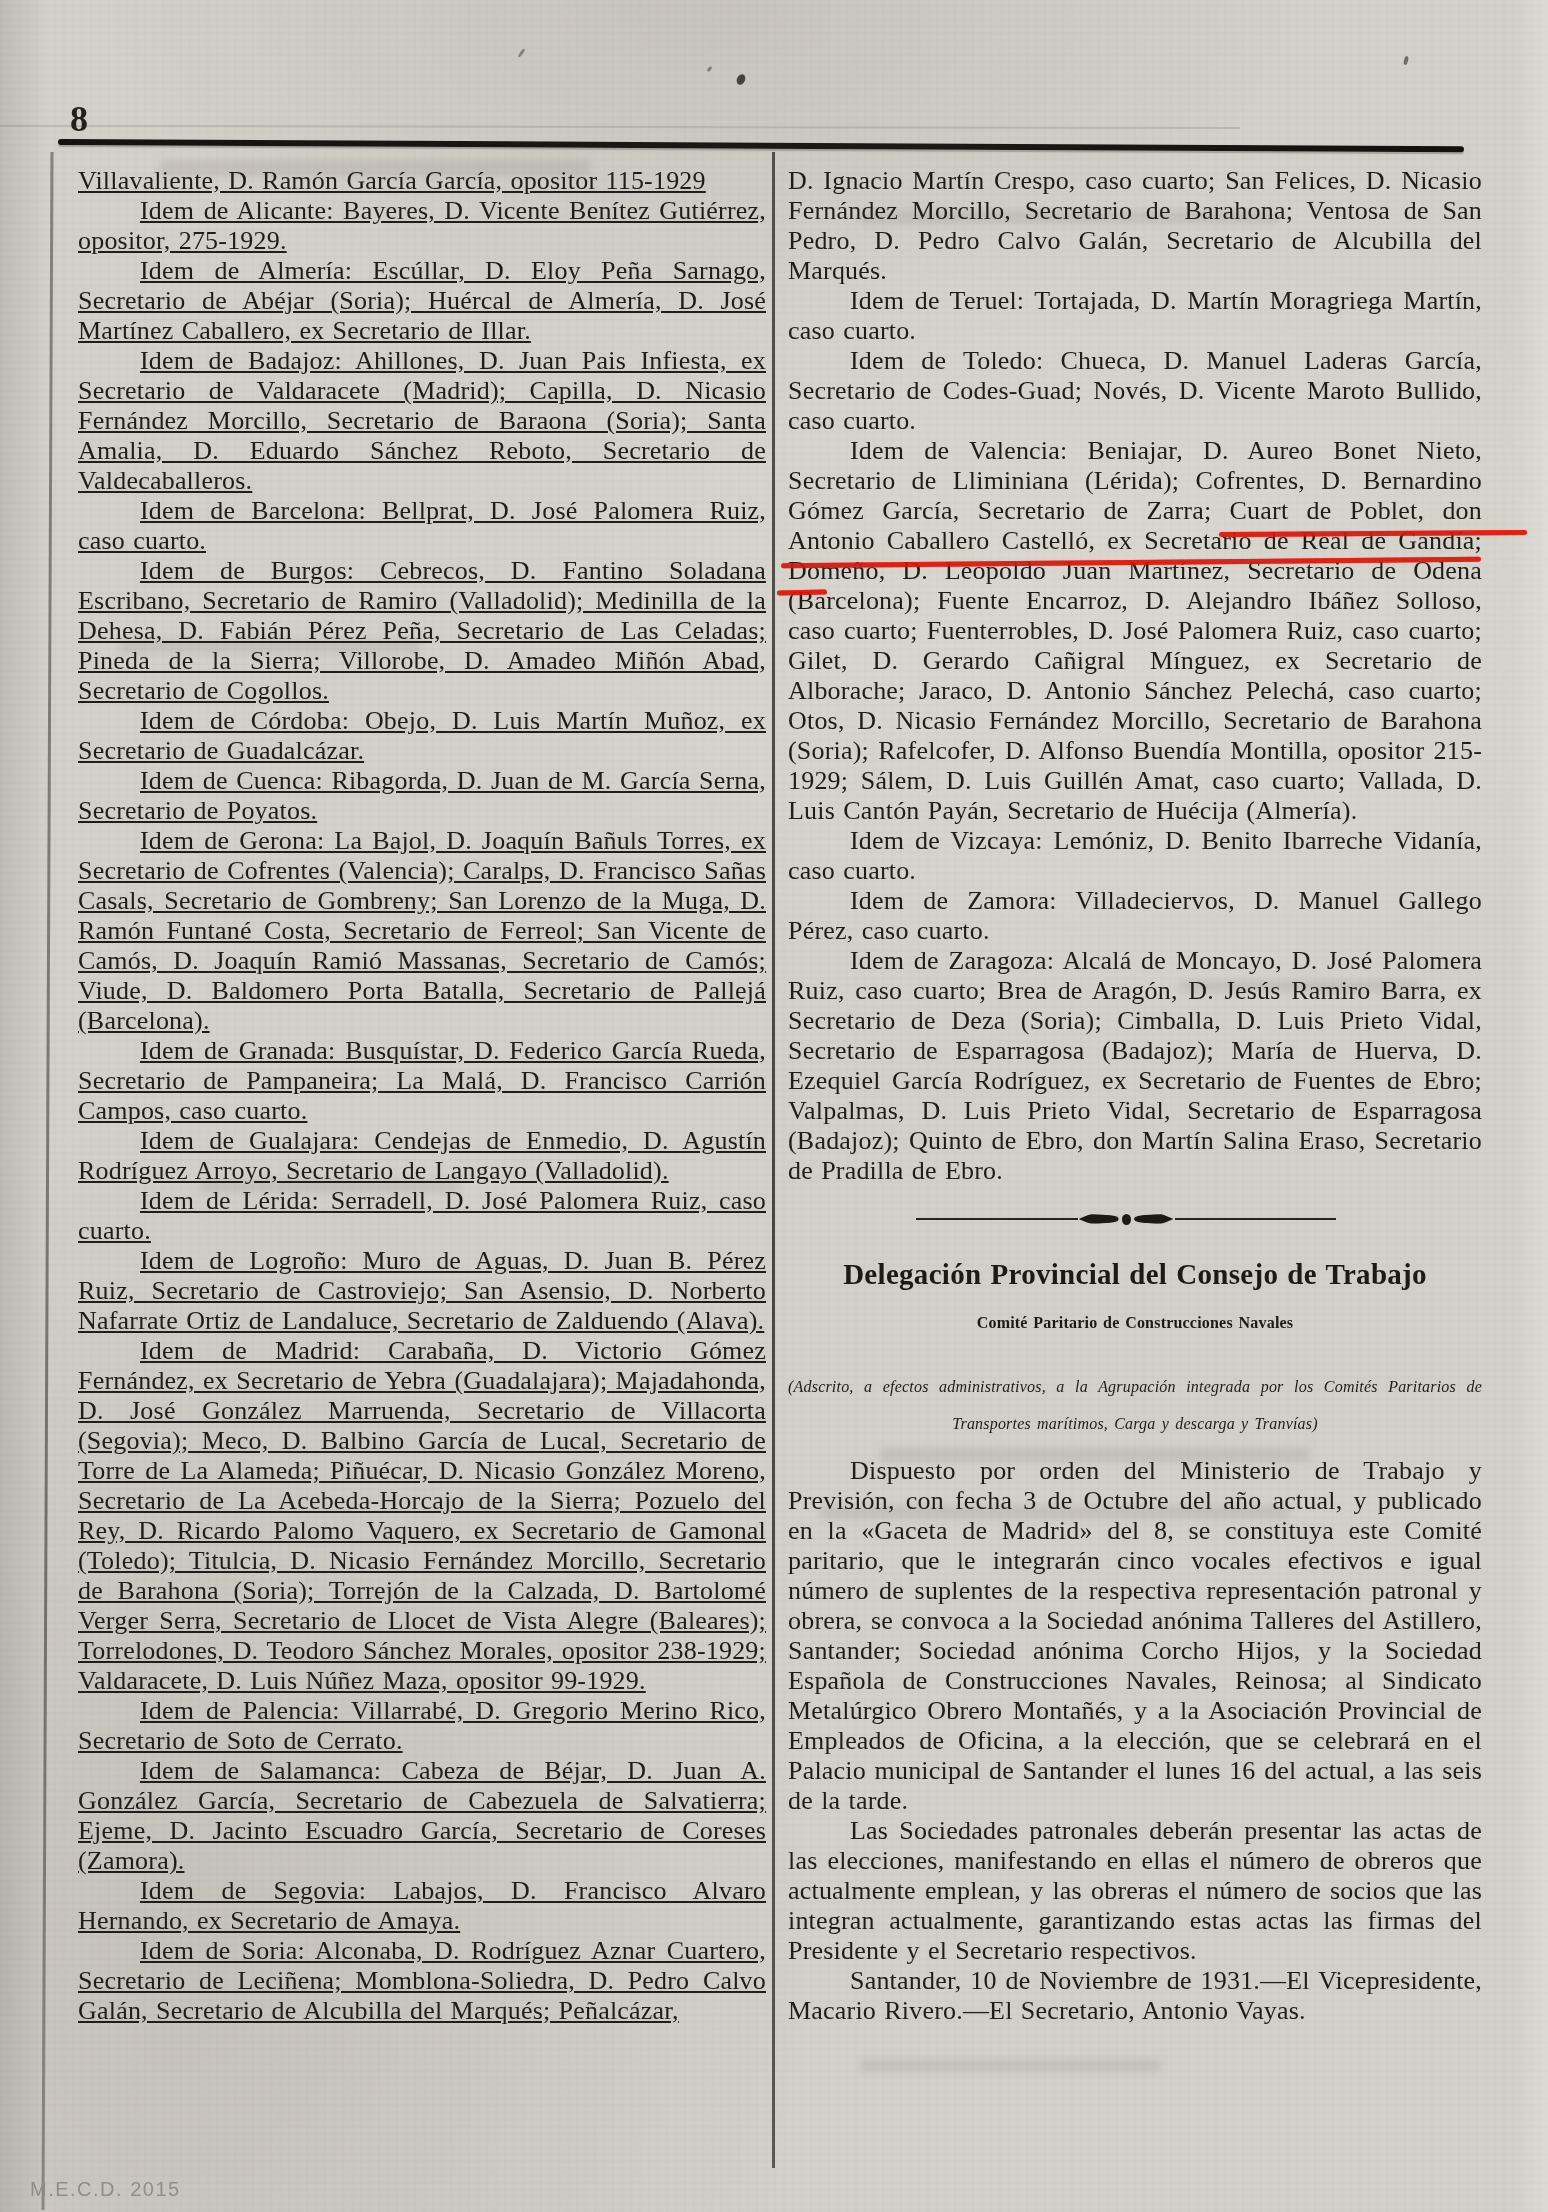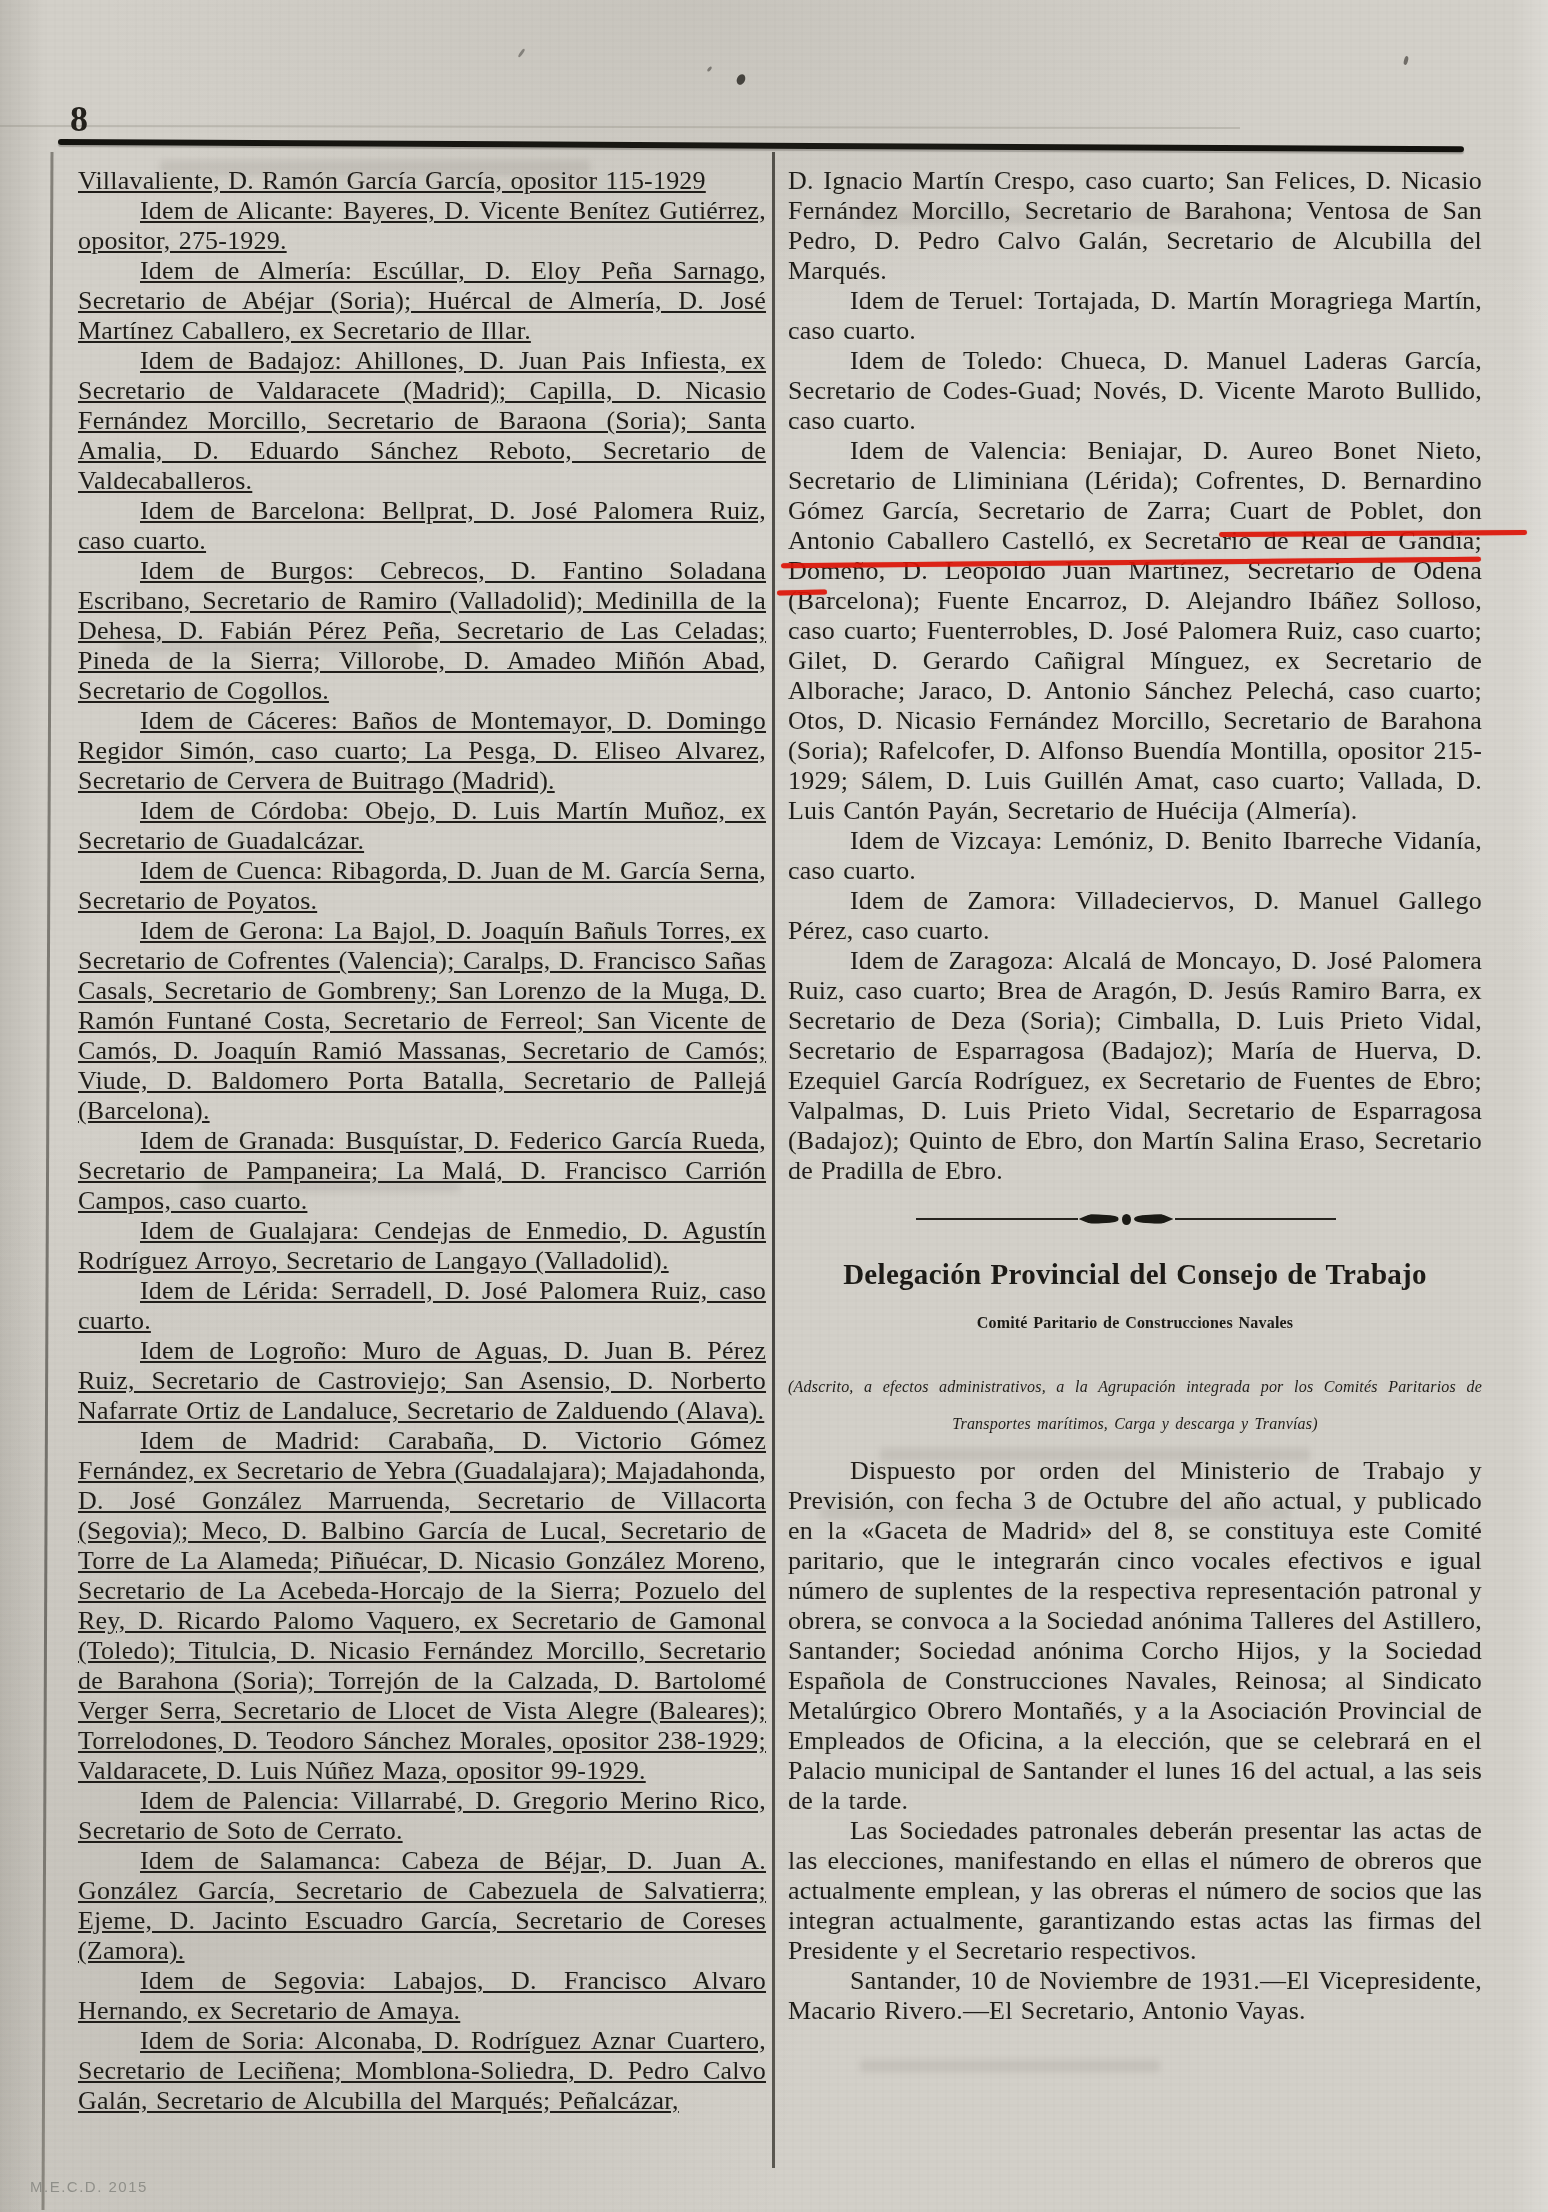--- a/index.html
+++ b/index.html
@@ -77,21 +77,21 @@
   .red-underline{
     position:absolute;height:5px;background:#dd1407;border-radius:3px;opacity:.92;
     box-shadow:0 0 1px rgba(221,20,7,.6);
   }
   .red-u1{left:1219px;top:531px;width:308px;transform:rotate(-.4deg);}
   .red-u2{left:781px;top:560px;width:700px;transform:rotate(-.55deg);}
   .red-u3{left:777px;top:590px;width:50px;transform:rotate(-1.2deg);}
 
   .watermark{
     position:absolute;left:30px;top:2178px;font-family:"Liberation Sans",sans-serif;
-    font-size:15px;color:#8f8f89;letter-spacing:1.5px;
+    font-size:20px;color:#8f8f89;letter-spacing:1.5px;
   }
   .speck{position:absolute;background:#2e2c27;border-radius:50%;}
   .speck-1{left:737px;top:74px;width:8px;height:11px;transform:rotate(25deg);opacity:.85;}
   .speck-2{left:708px;top:66px;width:3px;height:6px;transform:rotate(40deg);opacity:.5;}
   .speck-3{left:1404px;top:56px;width:4px;height:9px;transform:rotate(15deg);opacity:.6;}
   .speck-4{left:520px;top:48px;width:3px;height:10px;transform:rotate(35deg);opacity:.45;}
 
   .ghost{position:absolute;background:rgba(96,92,80,.12);filter:blur(3px);border-radius:4px;}
   .ghost-1{left:160px;top:160px;width:430px;height:16px;}
   .ghost-2{left:860px;top:210px;width:420px;height:14px;}
@@ -125,21 +125,20 @@
 <div class="ghost ghost-7"></div>
 <div class="ghost ghost-8"></div>
 
 <div class="col col-left">
     <p class="para no-indent">Villavaliente, D. Ramón García García, opositor 115-1929</p>
     <p class="para">Idem de Alicante: Bayeres, D. Vicente Benítez Gutiérrez, opositor, 275-1929.</p>
     <p class="para">Idem de Almería: Escúllar, D. Eloy Peña Sarnago, Secretario de Abéjar (Soria); Huércal de Almería, D. José Martínez Caballero, ex Secretario de Illar.</p>
     <p class="para">Idem de Badajoz: Ahillones, D. Juan Pais Infiesta, ex Secretario de Valdaracete (Madrid); Capilla, D. Nicasio Fernández Morcillo, Secretario de Baraona (Soria); Santa Amalia, D. Eduardo Sánchez Reboto, Secretario de Valdecaballeros.</p>
     <p class="para">Idem de Barcelona: Bellprat, D. José Palomera Ruiz, caso cuarto.</p>
     <p class="para">Idem de Burgos: Cebrecos, D. Fantino Soladana Escribano, Secretario de Ramiro (Valladolid); Medinilla de la Dehesa, D. Fabián Pérez Peña, Secretario de Las Celadas; Pineda de la Sierra; Villorobe, D. Amadeo Miñón Abad, Secretario de Cogollos.</p>
-    <p class="para">Idem de Cáceres: Baños de Montemayor, D. Domingo Regidor Simón, caso cuarto; La Pesga, D. Eliseo Alvarez, Secretario de Cervera de Buitrago (Madrid).</p>
     <p class="para">Idem de Córdoba: Obejo, D. Luis Martín Muñoz, ex Secretario de Guadalcázar.</p>
     <p class="para">Idem de Cuenca: Ribagorda, D. Juan de M. García Serna, Secretario de Poyatos.</p>
     <p class="para">Idem de Gerona: La Bajol, D. Joaquín Bañuls Torres, ex Secretario de Cofrentes (Valencia); Caralps, D. Francisco Sañas Casals, Secretario de Gombreny; San Lorenzo de la Muga, D. Ramón Funtané Costa, Secretario de Ferreol; San Vicente de Camós, D. Joaquín Ramió Massanas, Secretario de Camós; Viude, D. Baldomero Porta Batalla, Secretario de Pallejá (Barcelona).</p>
     <p class="para">Idem de Granada: Busquístar, D. Federico García Rueda, Secretario de Pampaneira; La Malá, D. Francisco Carrión Campos, caso cuarto.</p>
     <p class="para">Idem de Gualajara: Cendejas de Enmedio, D. Agustín Rodríguez Arroyo, Secretario de Langayo (Valladolid).</p>
     <p class="para">Idem de Lérida: Serradell, D. José Palomera Ruiz, caso cuarto.</p>
     <p class="para">Idem de Logroño: Muro de Aguas, D. Juan B. Pérez Ruiz, Secretario de Castroviejo; San Asensio, D. Norberto Nafarrate Ortiz de Landaluce, Secretario de Zalduendo (Alava).</p>
     <p class="para">Idem de Madrid: Carabaña, D. Victorio Gómez Fernández, ex Secretario de Yebra (Guadalajara); Majadahonda, D. José González Marruenda, Secretario de Villacorta (Segovia); Meco, D. Balbino García de Lucal, Secretario de Torre de La Alameda; Piñuécar, D. Nicasio González Moreno, Secretario de La Acebeda-Horcajo de la Sierra; Pozuelo del Rey, D. Ricardo Palomo Vaquero, ex Secretario de Gamonal (Toledo); Titulcia, D. Nicasio Fernández Morcillo, Secretario de Barahona (Soria); Torrejón de la Calzada, D. Bartolomé Verger Serra, Secretario de Llocet de Vista Alegre (Baleares); Torrelodones, D. Teodoro Sánchez Morales, opositor 238-1929; Valdaracete, D. Luis Núñez Maza, opositor 99-1929.</p>
     <p class="para">Idem de Palencia: Villarrabé, D. Gregorio Merino Rico, Secretario de Soto de Cerrato.</p>
     <p class="para">Idem de Salamanca: Cabeza de Béjar, D. Juan A. González García, Secretario de Cabezuela de Salvatierra; Ejeme, D. Jacinto Escuadro García, Secretario de Coreses (Zamora).</p>

